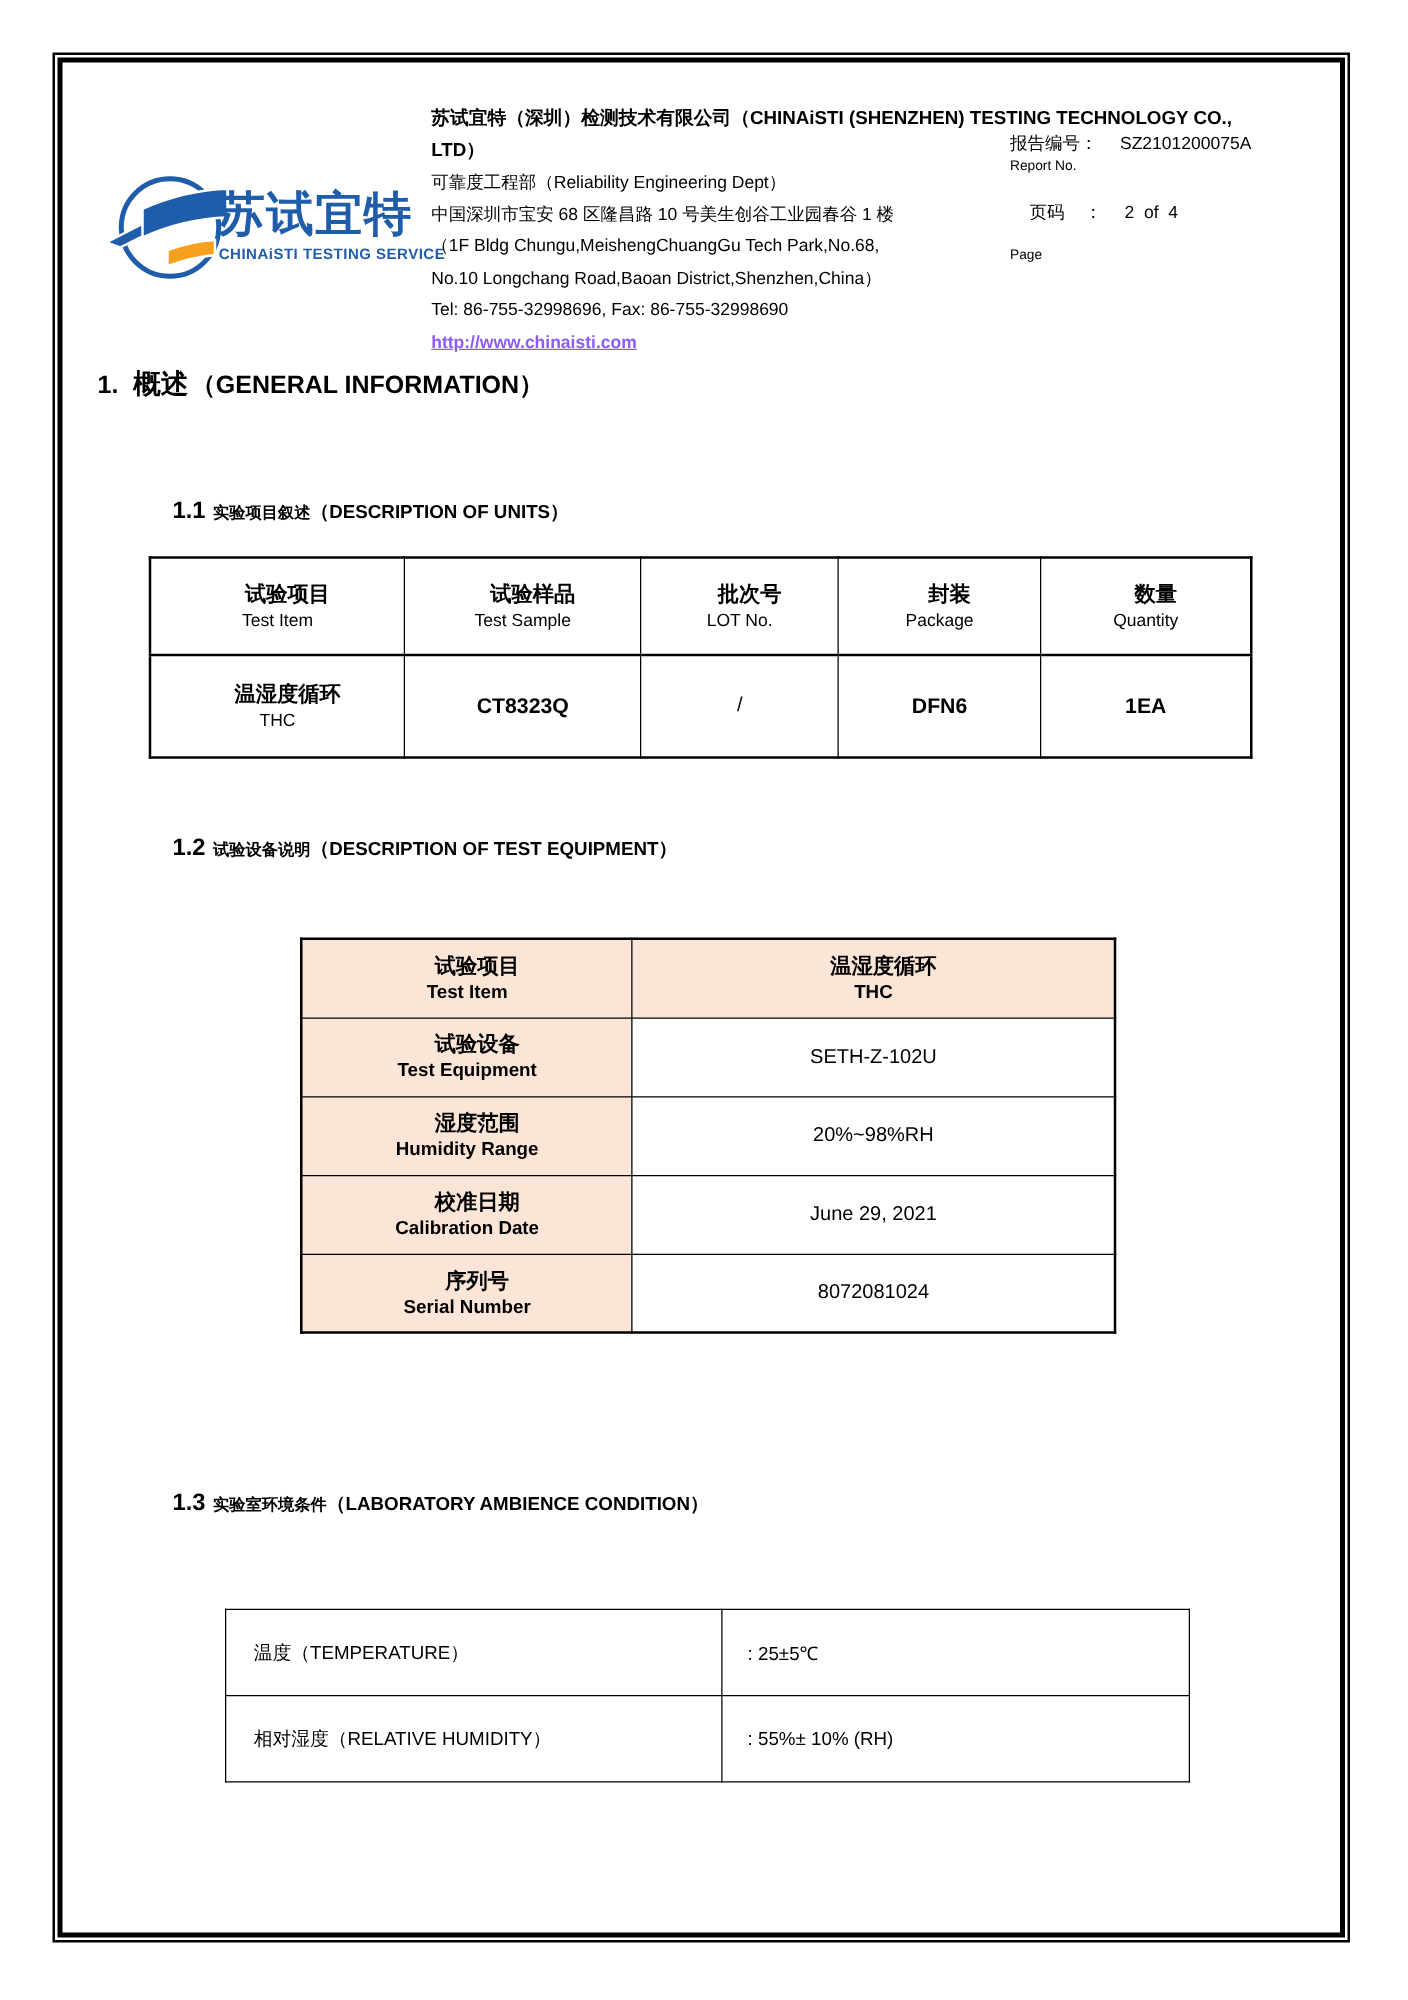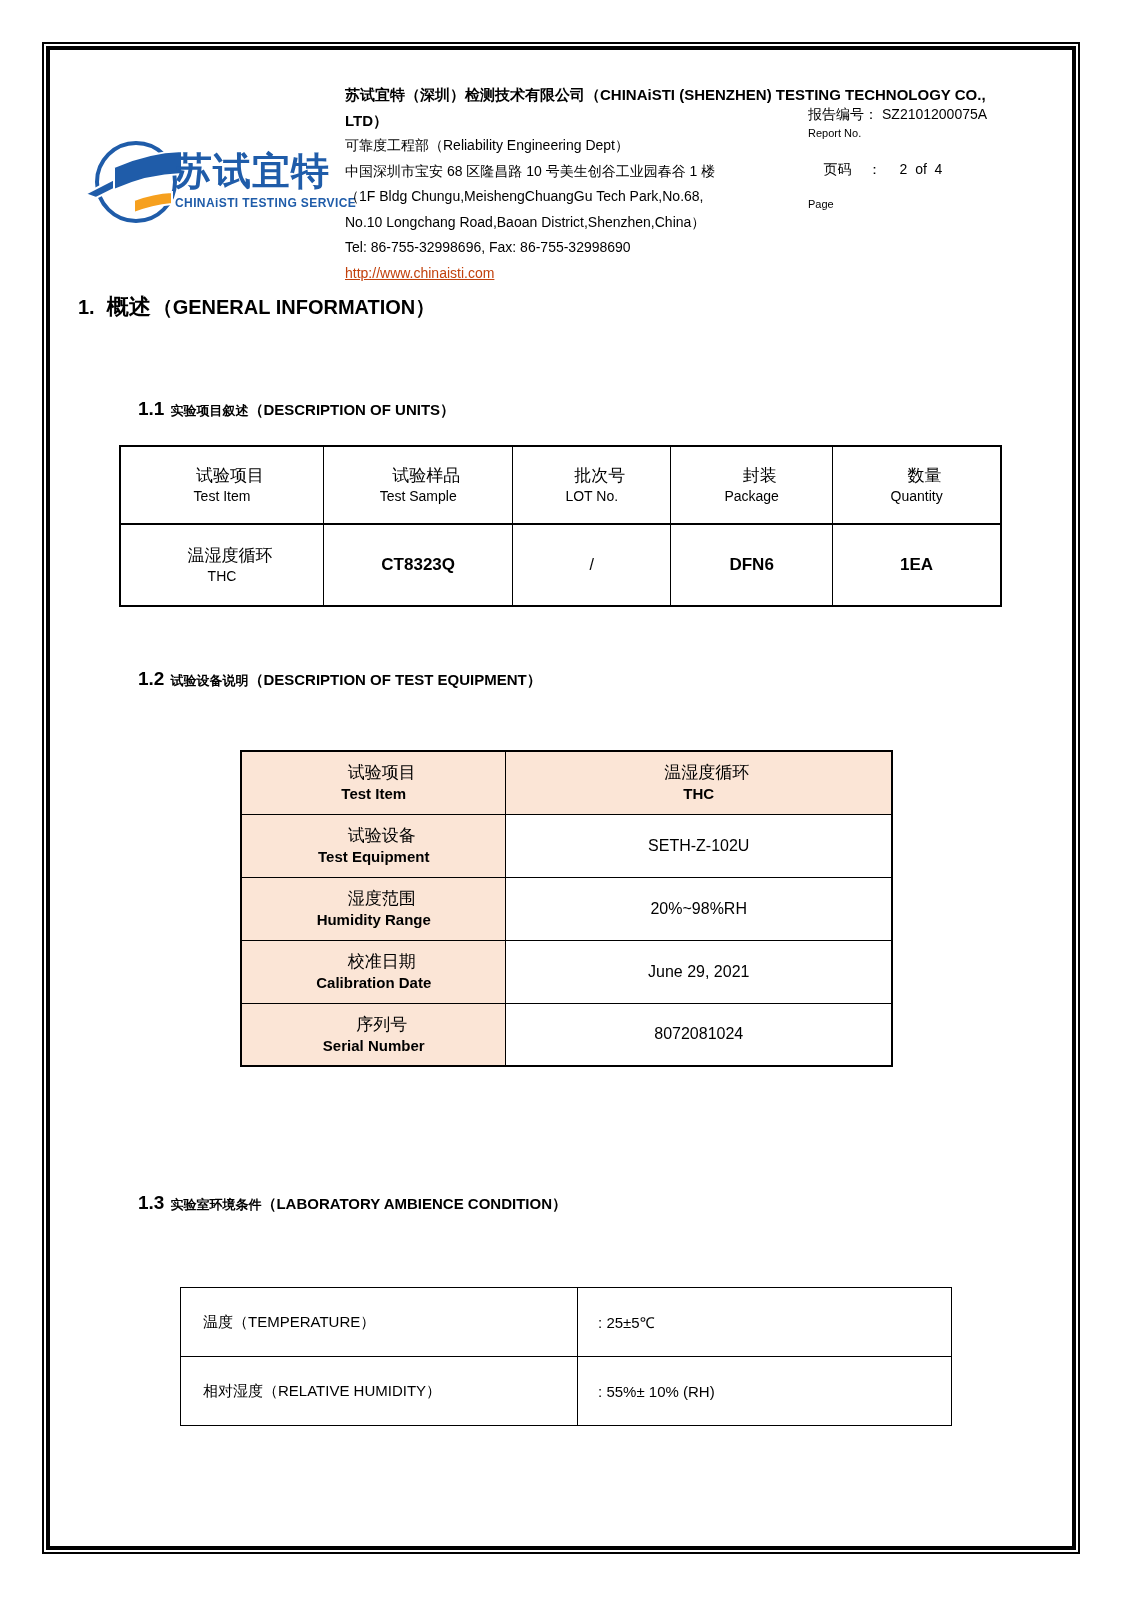--- a/index.html
+++ b/index.html
@@ -15,47 +15,47 @@
   .frame-inner { position:absolute; left:2px; top:2px; right:2px; bottom:2px; border:4px solid #000; }
 
   
   .logo-mark { position:absolute; left:84px; top:136px; width:110px; height:92px; }
   .logo-cn { position:absolute; left:174px; top:146px; font-size:38px; font-weight:bold; color:#1f5ca9; letter-spacing:1px; white-space:nowrap; }
   .logo-en { position:absolute; left:175px; top:196px; font-size:12px; font-weight:bold; color:#1f5ca9; letter-spacing:0.4px; white-space:nowrap; }
 
   
   .hdr { position:absolute; left:345px; top:82px; width:680px; font-size:14px; line-height:25.5px; }
   .hdr .company { font-weight:bold; font-size:15px; }
-  .hdr .link { color:#c2410c; font-weight:normal; text-decoration:underline; }
+  .hdr .link { color:#8b5cf6; font-weight:bold; text-decoration:underline; }
 
   
   .report-block { position:absolute; left:808px; top:106px; width:220px; }
   .report-line { font-size:14px; white-space:nowrap; }
-  .report-line .val { margin-left:4px; }
+  .report-line .val { margin-left:18px; }
   .small-en { font-size:11px; margin-top:3px; }
   .page-line { font-size:14px; margin-top:6px; white-space:pre; }
   .page-line .sep { margin:0 18px 0 16px; }
   .page-line .val { white-space:pre; }
 
   
   .sec-title { position:absolute; font-weight:bold; white-space:nowrap; }
   #sec1 { left:78px; top:292px; font-size:20px; }
   #sec1 .cn { font-size:22px; margin:0 2px 0 12px; }
   .sub-title { position:absolute; font-weight:bold; white-space:nowrap; }
   .sub-title .num { font-size:19px;margin-left:28px; }
   .sub-title .cn { font-size:13px; margin-left:6px; }
   .sub-title .en { font-size:15px; }
   #sec11 { left:110px; top:398px; }
   #sec12 { left:110px; top:668px; }
   #sec13 { left:110px; top:1192px; }
 
   
   table { border-collapse:collapse; table-layout:fixed; position:absolute; }
   td, th { border:1px solid #000; text-align:center; vertical-align:middle; padding:0; font-weight:normal; }
-  .cell-cn { display:block; font-size:17px; font-weight:normal; line-height:22px;padding-left:16px; }
+  .cell-cn { display:block; font-size:17px; font-weight:bold; line-height:22px;padding-left:16px; }
   .cell-en { display:block; font-size:14px; line-height:19px; }
 
   
   #units-table { left:119px; top:445px; width:883px; border:2px solid #000; }
   #units-table thead tr { height:78px; }
   #units-table thead tr th { border-bottom-width:2px; }
   #units-table tbody tr { height:82px; }
   #units-table .val { font-size:17px; font-weight:bold; }
   #units-table .val-thin { font-size:16px; font-weight:normal; }
 

